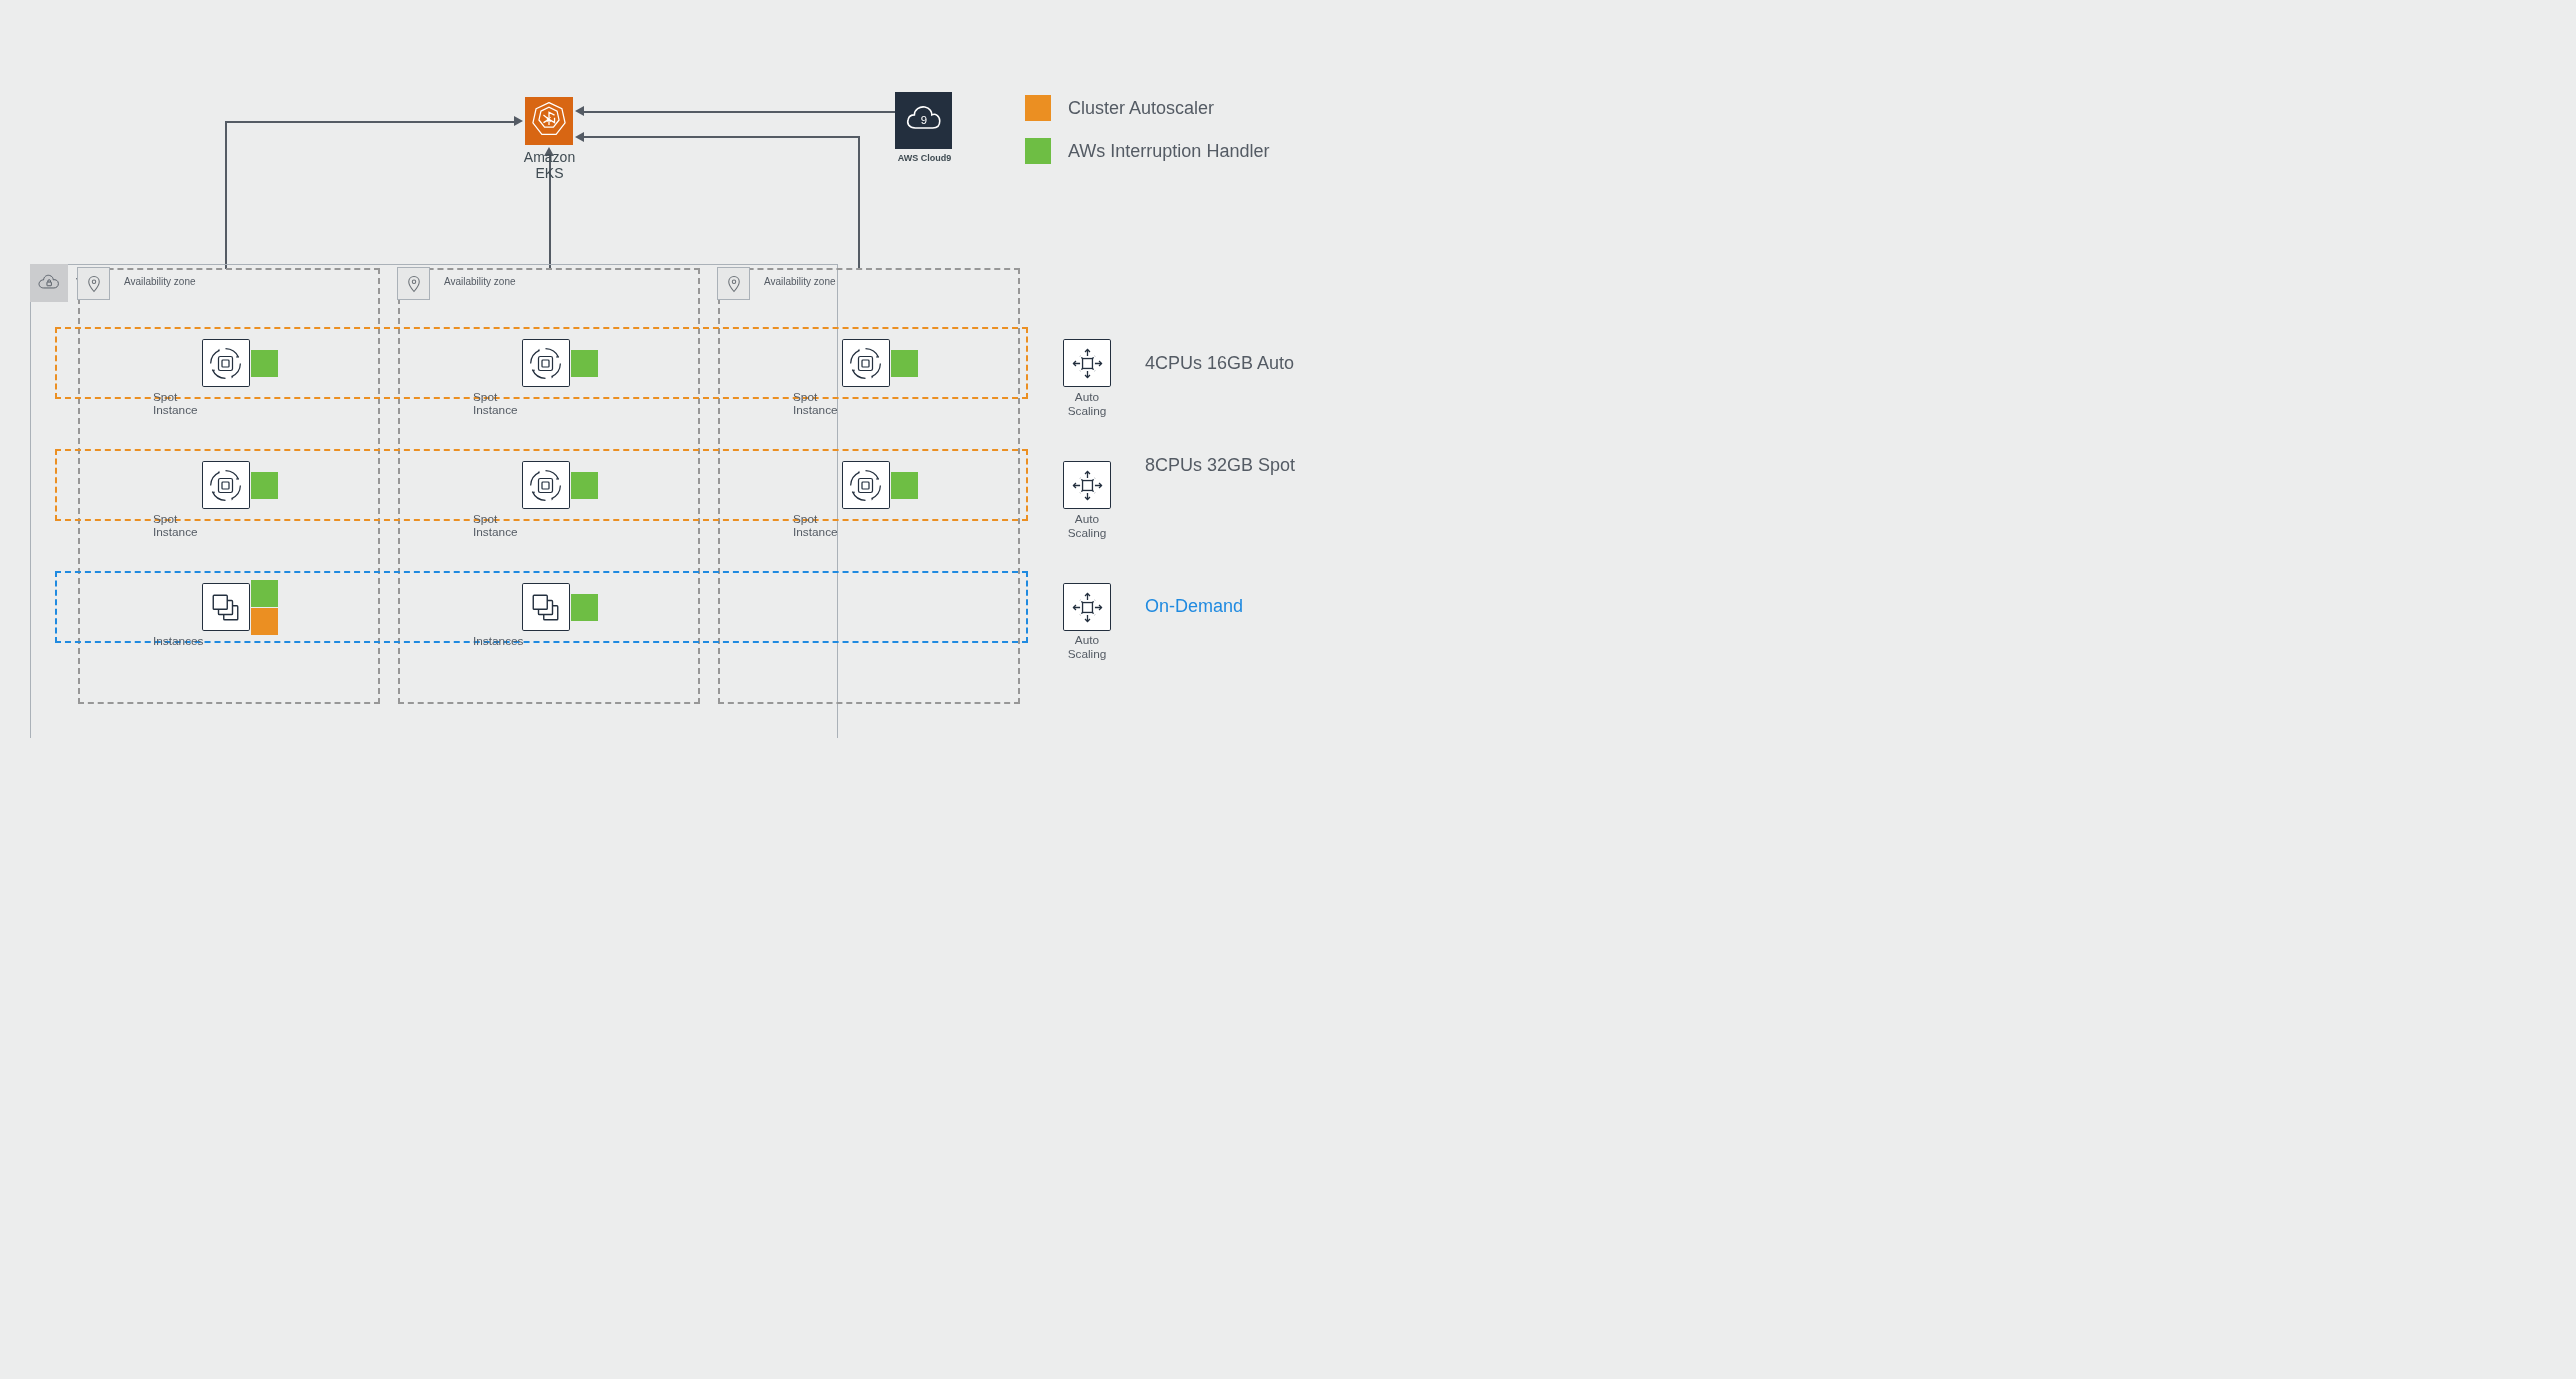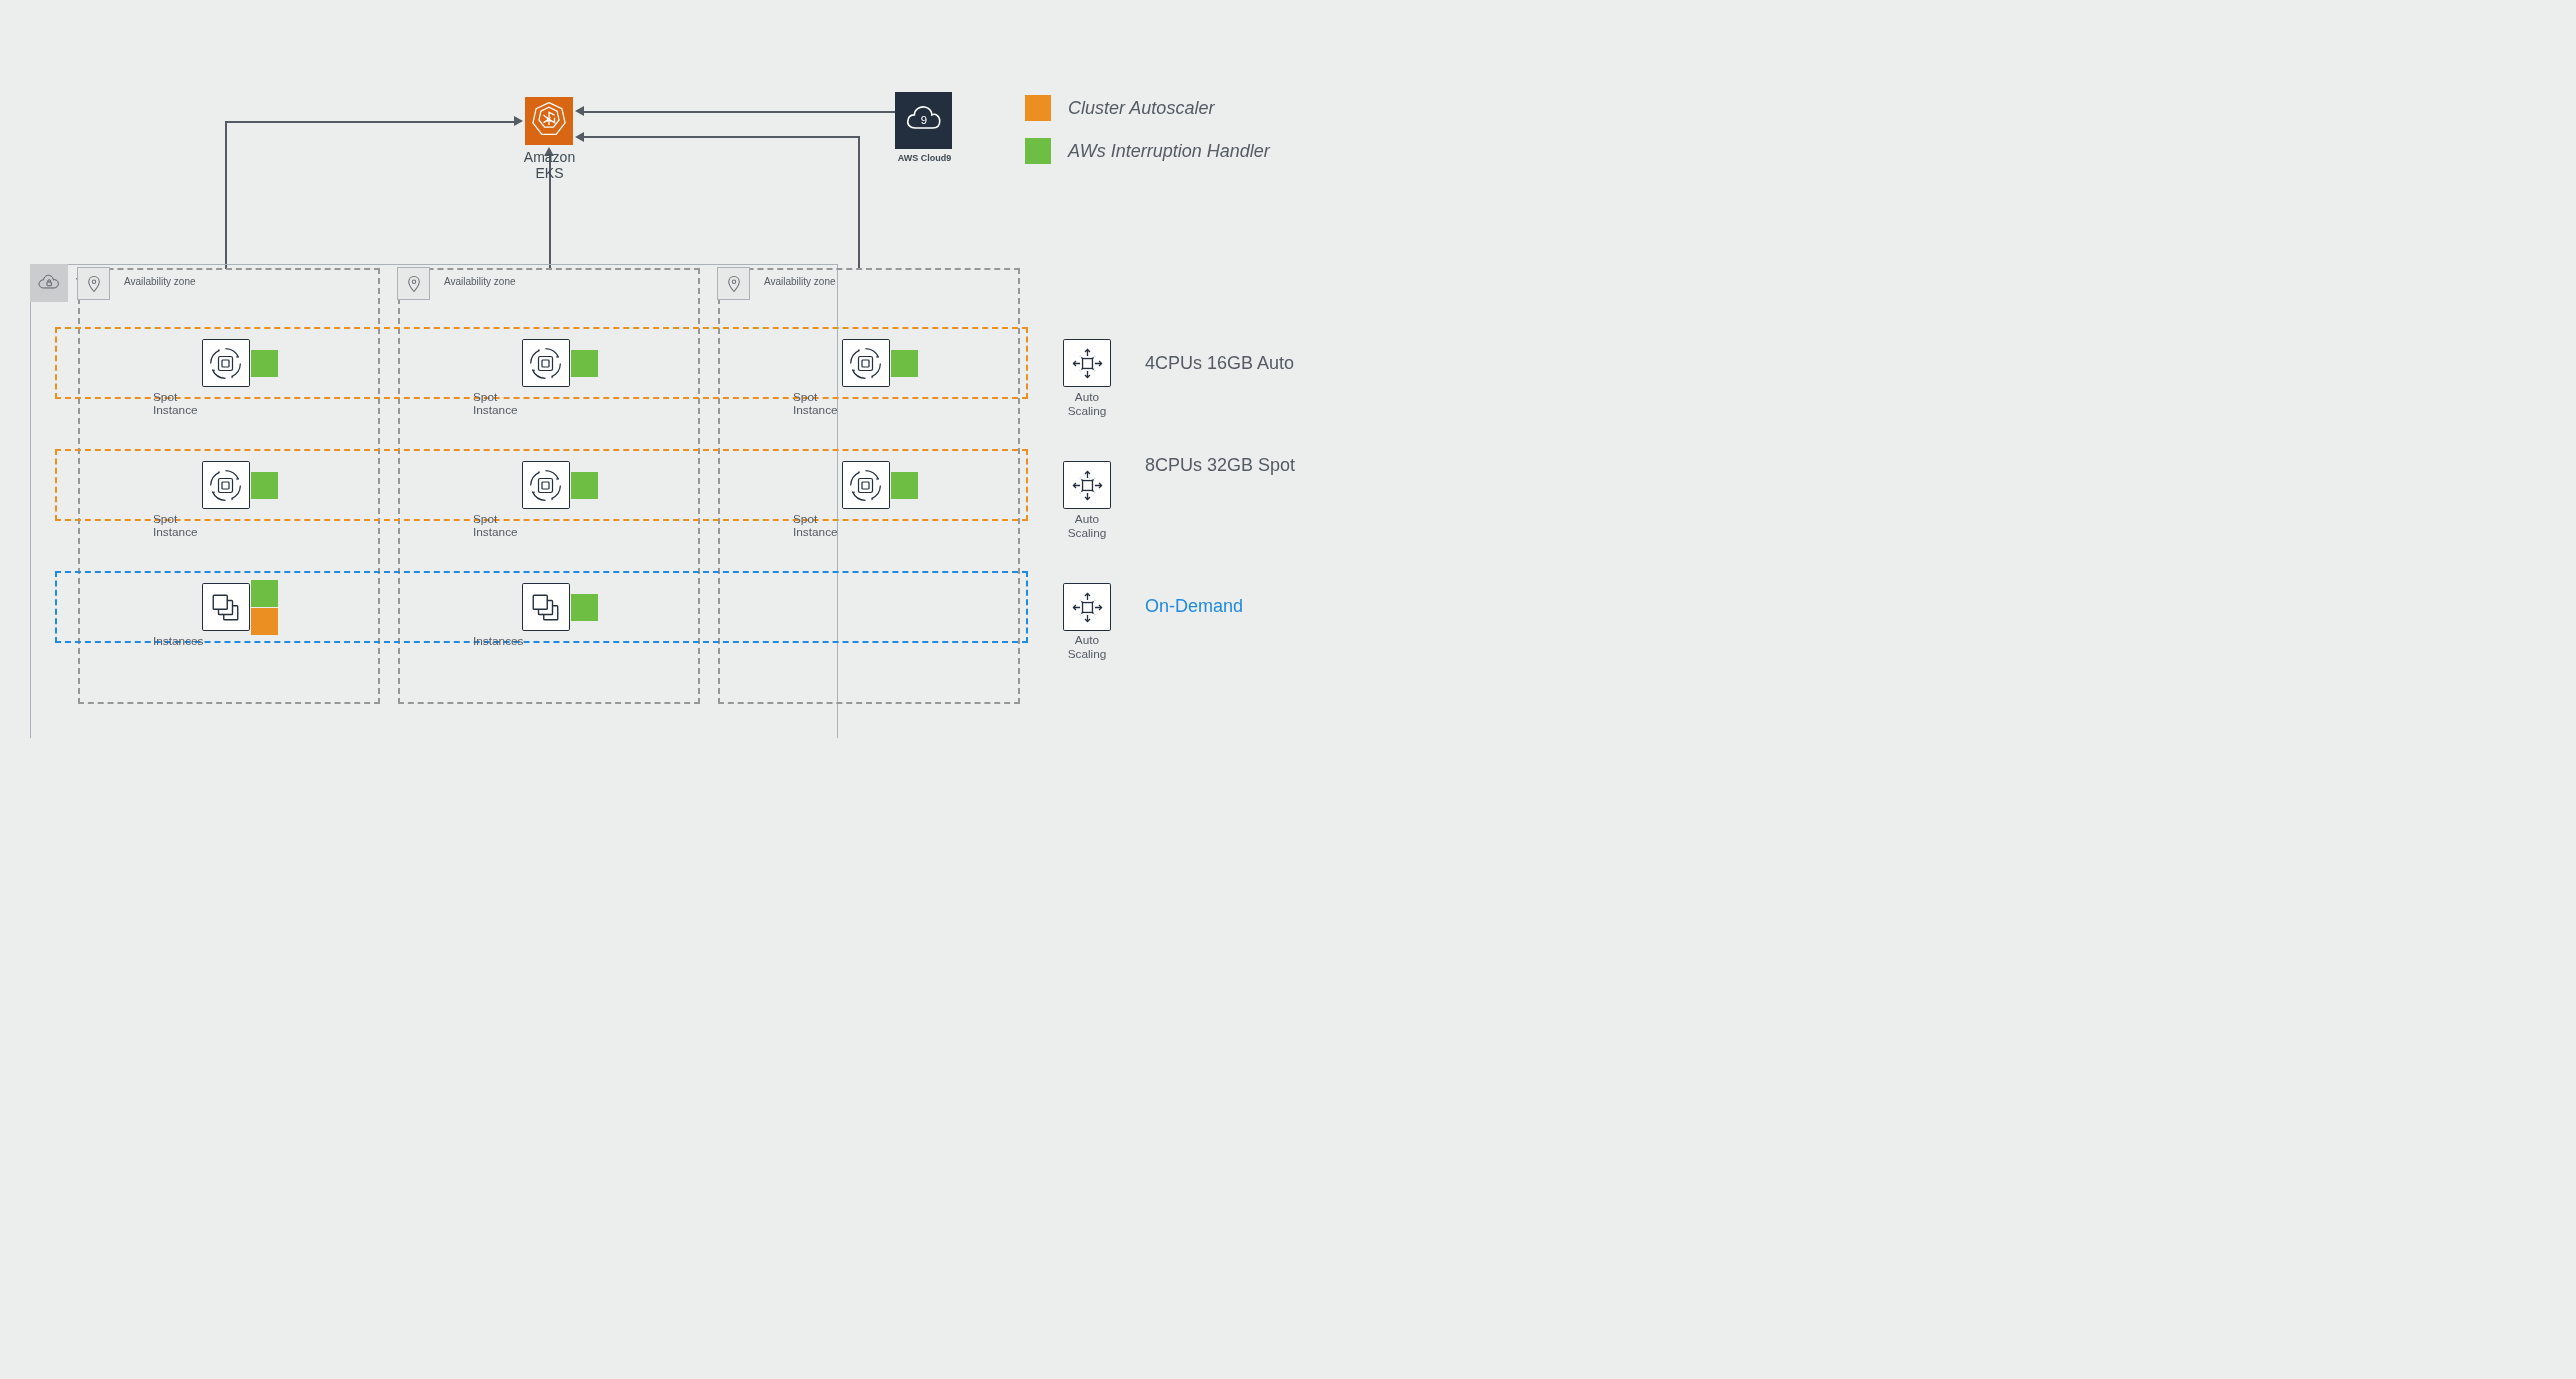--- a/index.html
+++ b/index.html
@@ -38,21 +38,21 @@
   .cloud9-label {
     position: absolute;
     left: 891px; top: 153px;
     width: 67px;
     text-align: center;
     font-size: 9px;
     font-weight: 600;
     color: #3f4b52;
   }
   .legend-sq { position: absolute; width: 25.5px; height: 25.5px; }
-  .legend-txt { position: absolute; font-size: 18px; font-style: italic; }
+  .legend-txt { position: absolute; font-size: 18px; }
   .arrow-line { position: absolute; background: #545b64; }
   .arrowhead {
     position: absolute;
     width: 0; height: 0;
   }
   .vpc {
     position: absolute;
     left: 30px; top: 217px;
     width: 808px; height: 504px;
     border: 1.4px solid #aab1b8;

